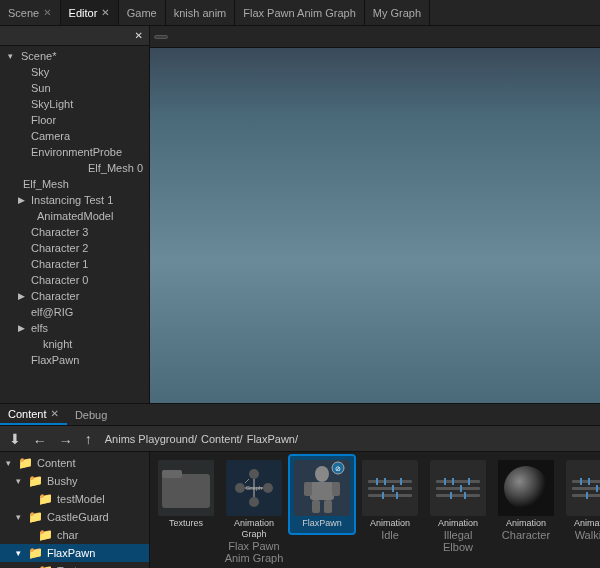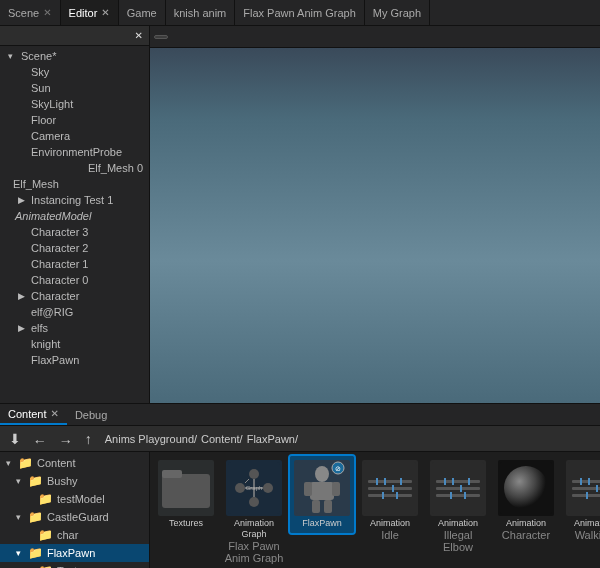--- a/index.html
+++ b/index.html
@@ -126,29 +126,29 @@
           <span>Camera</span>
         </div>
         <div class="tree-item" style="padding-left: 18px;">
           <span class="tree-arrow"></span>
           <span>EnvironmentProbe</span>
         </div>
         <div class="tree-item" style="padding-left: 18px; justify-content: flex-end;">
           <span class="tree-arrow"></span>
           <span>Elf_Mesh 0</span>
         </div>
-        <div class="tree-item" style="padding-left: 0; text-align: center;">
+        <div class="tree-item" style="padding-left: 10px; text-align: center;">
           <span class="tree-arrow"></span>
           <span>Elf_Mesh</span>
         </div>
         <div class="tree-item" style="padding-left: 18px;">
           <span class="tree-arrow">▶</span>
           <span>Instancing Test 1</span>
         </div>
-        <div class="tree-item" style="padding-left: 2px; font-style: italic;">
+        <div class="tree-item" style="padding-left: 24px;">
           <span class="tree-arrow"></span>
           <span>AnimatedModel</span>
         </div>
         <div class="tree-item" style="padding-left: 18px;">
           <span class="tree-arrow"></span>
           <span>Character 3</span>
         </div>
         <div class="tree-item" style="padding-left: 18px;">
           <span class="tree-arrow"></span>
           <span>Character 2</span>
@@ -166,21 +166,21 @@
           <span>Character</span>
         </div>
         <div class="tree-item" style="padding-left: 18px;">
           <span class="tree-arrow"></span>
           <span>elf@RIG</span>
         </div>
         <div class="tree-item" style="padding-left: 18px;">
           <span class="tree-arrow">▶</span>
           <span>elfs</span>
         </div>
-        <div class="tree-item" style="padding-left: 18px;">
+        <div class="tree-item" style="padding-left: 18px; margin-left: 12px;">
           <span class="tree-arrow"></span>
           <span>knight</span>
         </div>
         <div class="tree-item" style="padding-left: 18px;">
           <span class="tree-arrow"></span>
           <span>FlaxPawn</span>
         </div>
       </div>
   </div>
 

